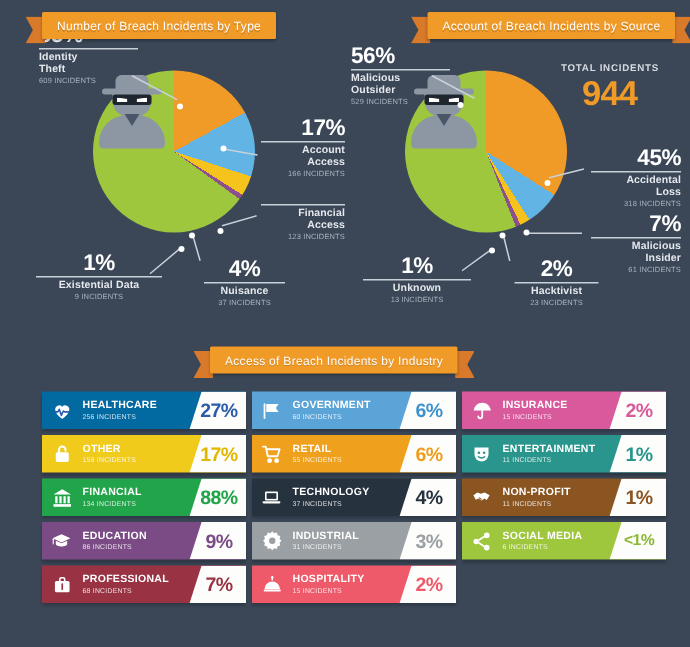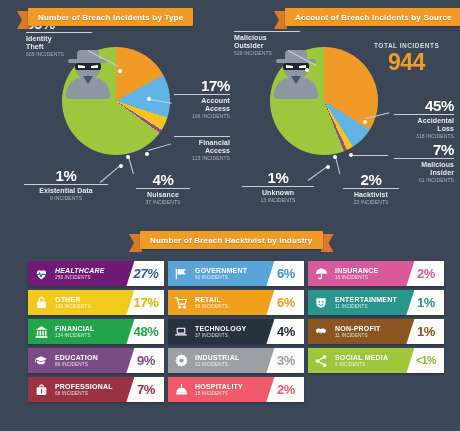--- a/index.html
+++ b/index.html
@@ -13,21 +13,21 @@
 
   
   .ribbon{position:absolute;height:18px;display:flex;align-items:center;justify-content:center;}
   .ribbon .body{
     background:#f09a28;height:18px;display:flex;align-items:center;justify-content:center;
     padding:0 10px;box-sizing:border-box;border-radius:1px;
     box-shadow:0 1px 2px rgba(0,0,0,.28);
     position:relative;z-index:2;
   }
   .ribbon .body span{
-    font-size:8px;font-weight:bold;letter-spacing:.2px;color:#fff;white-space:nowrap;
+    font-size:8px;font-weight:normal;letter-spacing:.2px;color:#fff;white-space:nowrap;
     text-shadow:0 1px 0 rgba(0,0,0,.18);
   }
   .tail{position:absolute;top:3px;width:13px;height:18px;z-index:1;}
   .tail.left{left:-11px;}
   .tail.right{right:-11px;}
   .tail i{display:block;width:100%;height:100%;background:#d9792a;}
   .tail.left i{clip-path:polygon(0 0,100% 0,100% 100%,0 100%,38% 50%);}
   .tail.right i{clip-path:polygon(0 0,100% 0,62% 50%,100% 100%,0 100%);}
 
   
@@ -190,20 +190,21 @@
       <div class="body"></div>
         <div class="collar"></div>
     </div>
   </div>
 </div>
 
 <div class="total-lbl" style="left:374px;top:42px;">TOTAL INCIDENTS</div>
 <div class="total-val" style="left:388px;top:51px;">944</div>
 
 <div class="callout" style="left:234px;top:30px;width:74px;">
+  <div class="pct">56%</div>
   <div class="rule" style="width:66px;margin:1px 0 2px;"></div>
   <div class="cname">Malicious</div>
   <div class="cname">Outsider</div>
   <div class="cnum">529 incidents</div>
 </div>
 <div class="leader" style="left:288px;top:50px;width:32px;transform:rotate(28deg);"></div>
 <div class="dot" style="left:305px;top:68px;"></div>
 
 <div class="callout" style="left:388px;top:98px;width:66px;text-align:right;">
   <div class="pct">45%</div>
@@ -241,30 +242,30 @@
   <div class="cnum">13 incidents</div>
 </div>
 <div class="leader" style="left:308px;top:180px;width:24px;transform:rotate(-36deg);"></div>
 <div class="dot" style="left:326px;top:165px;"></div>
 
 <div class="ribbon" style="left:140px;top:231px;">
   <div class="tail left">
       <i></i>
     </div>
   <div class="body">
-      <span>Number of Breach Hacktivist by Industry</span>
+      <span>Access of Breach Incidents by Industry</span>
     </div>
   <div class="tail right">
       <i></i>
     </div>
 </div>
 
 <div class="col" style="left:28px;top:261px;">
 
-  <div class="card" style="background:#701a75;font-style:italic;">
+  <div class="card" style="background:#0369a1;">
     <div class="ic">
       <svg width="15" height="14" viewBox="0 0 24 24" fill="#fff">
           <path d="M12 21s-8-5.2-8-10.4A4.6 4.6 0 0 1 12 7a4.6 4.6 0 0 1 8 3.6C20 15.8 12 21 12 21z"></path>
           <path d="M3 13h4l1.6-3L11 17l2.2-5 1.3 1H21" stroke="#2a5caa" stroke-width="1.8" fill="none" stroke-linejoin="round"></path>
         </svg>
     </div>
     <div class="txt">
         <div class="ind">HEALTHCARE</div>
       <div class="inc">256 incidents</div>
       </div>
@@ -298,21 +299,21 @@
           <rect x="13.4" y="10" width="2.6" height="8"></rect>
           <rect x="18" y="10" width="2.6" height="8"></rect>
           <rect x="2" y="19" width="20" height="3"></rect>
         </svg>
     </div>
     <div class="txt">
         <div class="ind">FINANCIAL</div>
       <div class="inc">134 incidents</div>
       </div>
     <div class="pctbox">
-        <span style="color:#22a44a;">48%</span>
+        <span style="color:#22a44a;">88%</span>
       </div>
   </div>
 
   <div class="card" style="background:#7b4b86;">
     <div class="ic">
       <svg width="16" height="13" viewBox="0 0 24 24" fill="#fff">
           <path d="M12 4 1 9l11 5 11-5z"></path>
           <path d="M5 12v4c0 1.7 3.1 3 7 3s7-1.3 7-3v-4l-7 3z"></path>
           <rect x="1.2" y="9.5" width="1.3" height="7" rx=".6"></rect>
         </svg>

